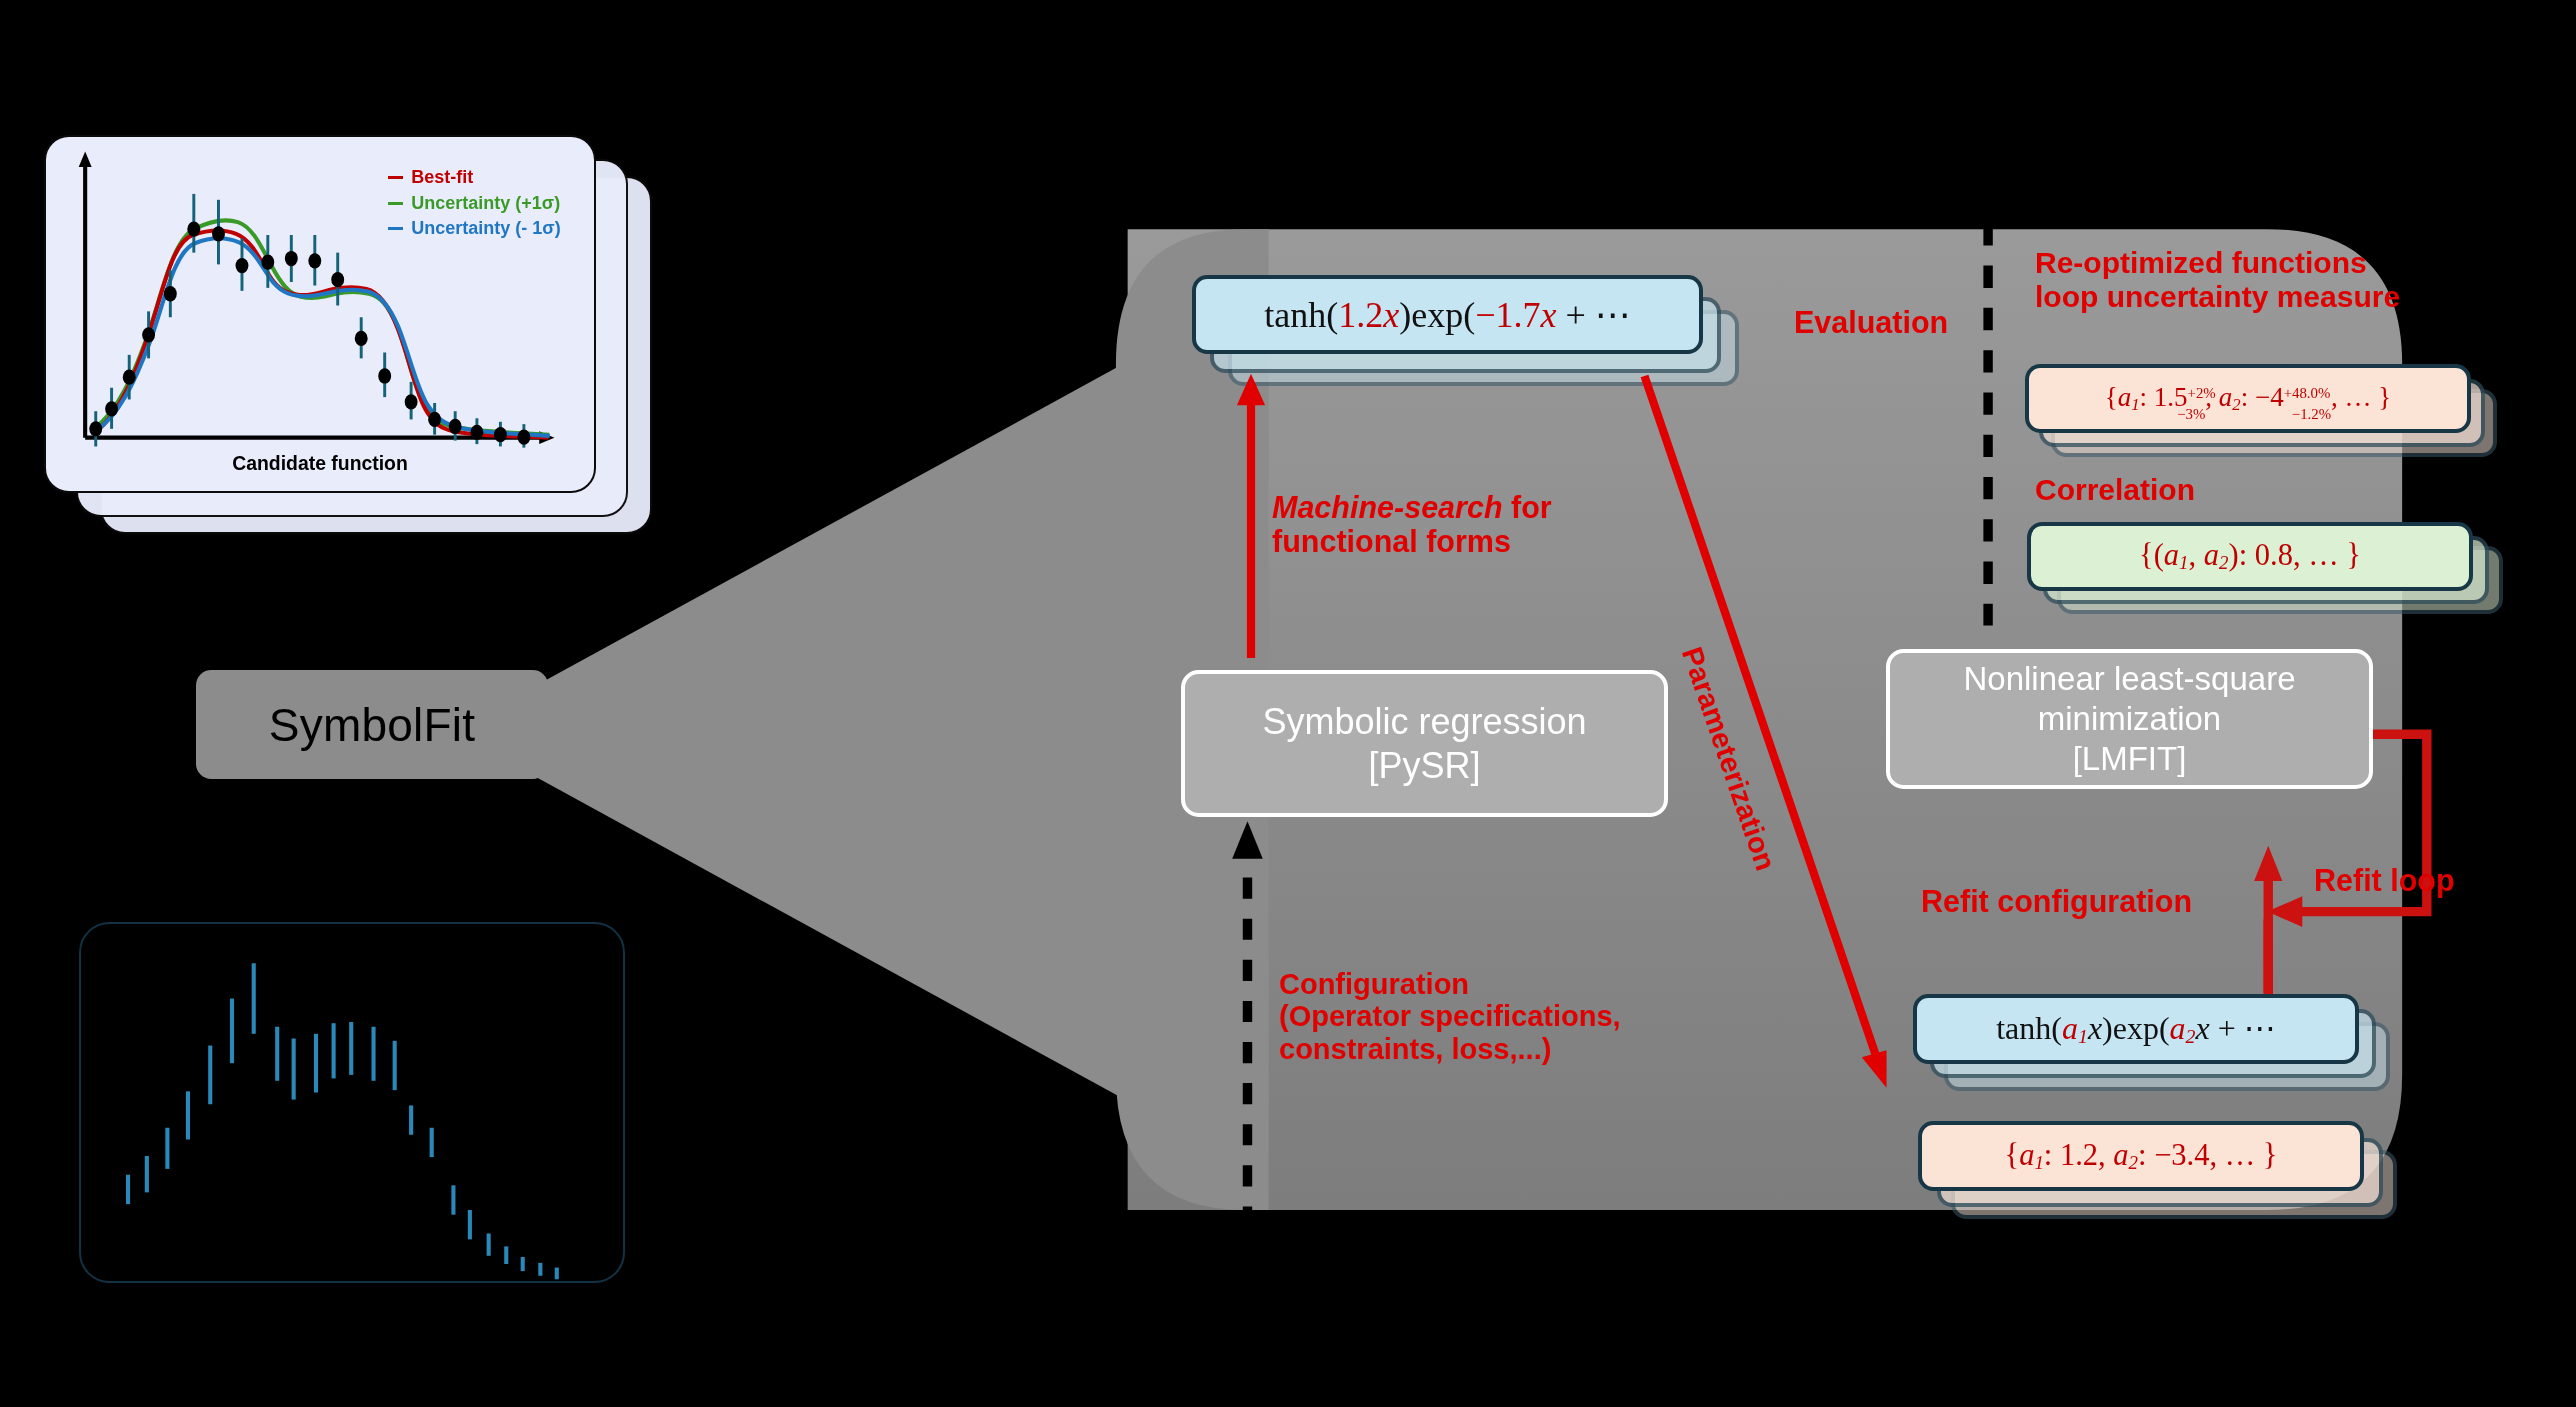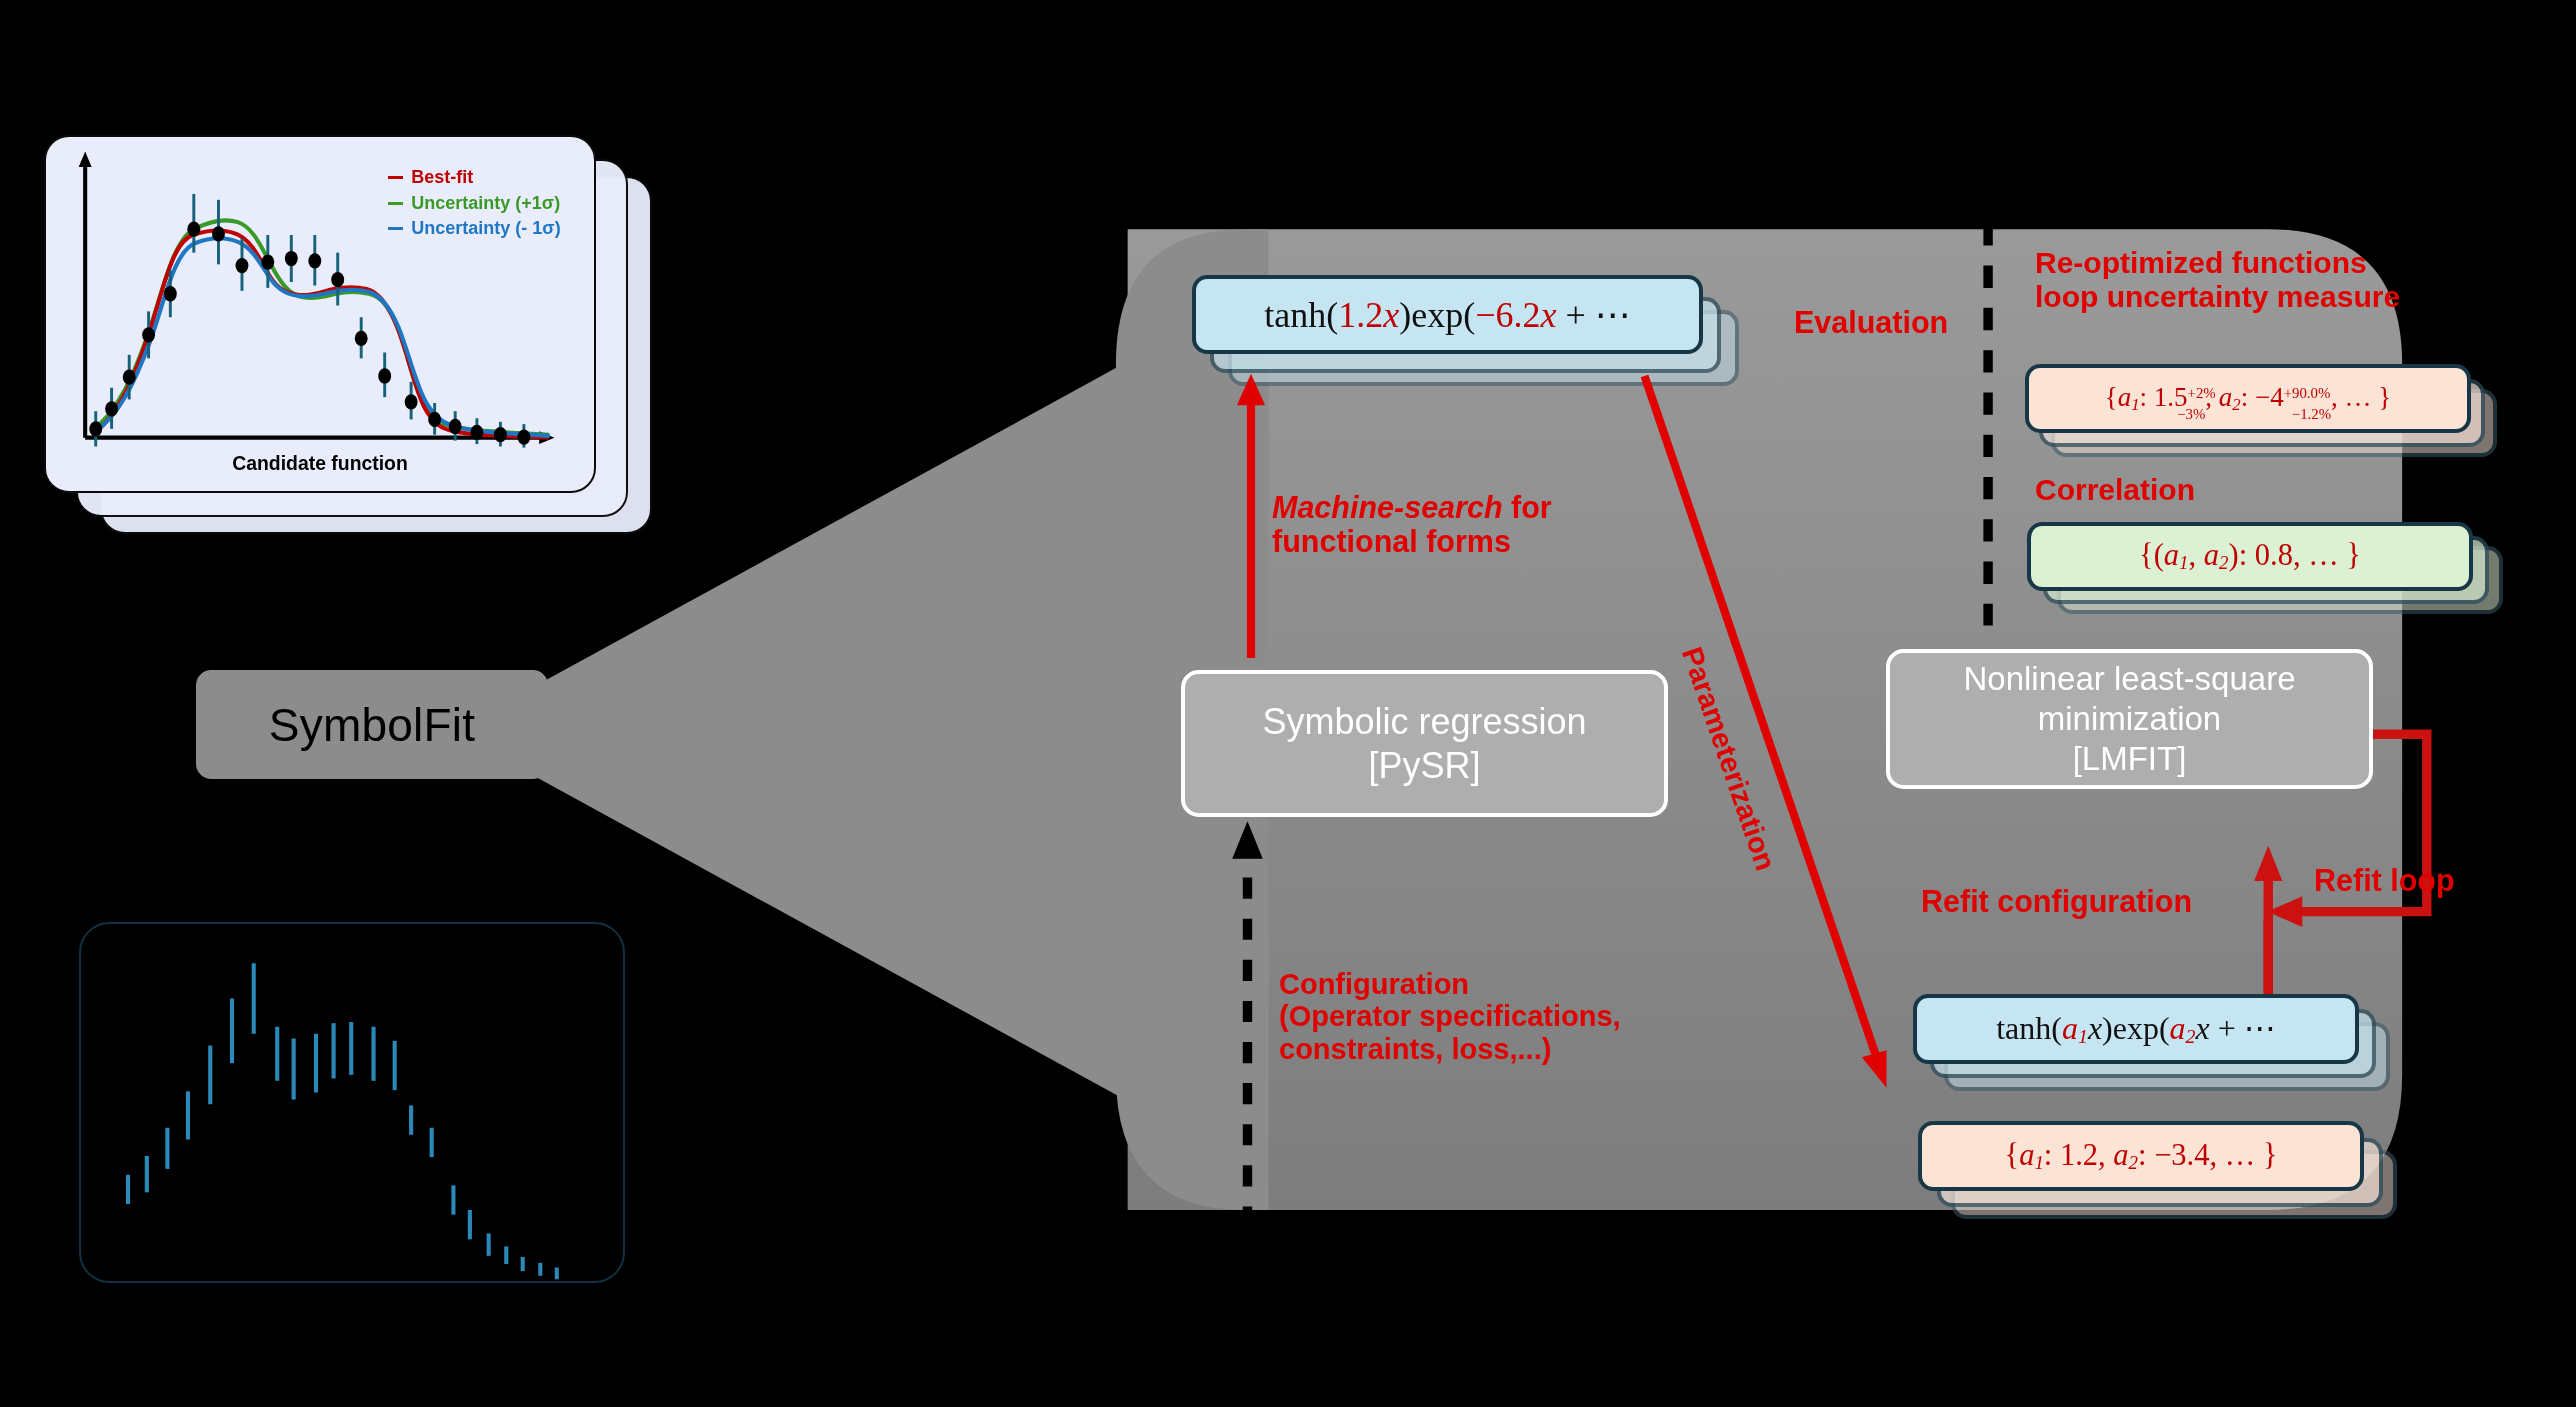--- a/index.html
+++ b/index.html
@@ -186,21 +186,21 @@
       <line x1="862" y1="2122" x2="862" y2="2152"></line>
       <line x1="890" y1="2140" x2="890" y2="2164"></line>
       <line x1="920" y1="2150" x2="920" y2="2172"></line>
       <line x1="948" y1="2158" x2="948" y2="2178"></line>
     </g>
   </svg>
 
   <div class="card ghost2" style="left:1228px;top:310px;width:511px;height:76px;background:#bfd9e3;"></div>
   <div class="card ghost" style="left:1210px;top:297px;width:511px;height:76px;background:#c5e0ea;"></div>
   <div class="card" style="left:1192px;top:275px;width:511px;height:79px;background:#c5e5f2;">
-    <span class="fml" style="font-size:36px;">tanh(<span class="rd">1.2</span><span class="rd it">x</span>)exp(<span class="rd">−6.2</span><span class="rd it">x</span> + ⋯</span>
+    <span class="fml" style="font-size:36px;">tanh(<span class="rd">1.2</span><span class="rd it">x</span>)exp(<span class="rd">−1.7</span><span class="rd it">x</span> + ⋯</span>
   </div>
 
   <svg class="layer" viewBox="0 0 4386 2397" width="2576" height="1408">
 
     <line x1="2130" y1="1120" x2="2130" y2="680" stroke="#e00000" stroke-width="14"></line>
     <polygon points="2130,636 2106,690 2154,690" fill="#e00000"></polygon>
 
     <line x1="2800" y1="640" x2="3195" y2="1800" stroke="#e00000" stroke-width="14"></line>
     <polygon points="3212,1852 3170,1800 3212,1788" fill="#e00000"></polygon>
 
@@ -227,21 +227,21 @@
   <div class="abs redtxt" style="left:1794px;top:305px;font-size:30.5px;white-space:nowrap;">Evaluation</div>
 
   <div class="abs redtxt" style="left:2035px;top:246px;font-size:30px;width:423px;">
     <span>Re-optimized functions</span><br>
     <span>loop uncertainty measure</span>
   </div>
 
   <div class="card ghost2" style="left:2051px;top:389px;width:446px;height:68px;background:#e6d6cd;"></div>
   <div class="card ghost" style="left:2039px;top:379px;width:446px;height:68px;background:#f0ded3;"></div>
   <div class="card" style="left:2025px;top:364px;width:446px;height:69px;background:#fbe3d6;">
-    <span class="fml" style="font-size:27px;color:#c00000;">{<span class="it">a<sub>1</sub></span>: 1.5<sup class="sp">+2%</sup><sub class="sp">−3%</sub>, <span class="it">a<sub>2</sub></span>: −4<sup class="sp">+90.0%</sup><sub class="sp">−1.2%</sub>, … }</span>
+    <span class="fml" style="font-size:27px;color:#c00000;">{<span class="it">a<sub>1</sub></span>: 1.5<sup class="sp">+2%</sup><sub class="sp">−3%</sub>, <span class="it">a<sub>2</sub></span>: −4<sup class="sp">+48.0%</sup><sub class="sp">−1.2%</sub>, … }</span>
   </div>
 
   <div class="abs redtxt" style="left:2035px;top:473px;font-size:30px;white-space:nowrap;">Correlation</div>
 
   <div class="card ghost2" style="left:2057px;top:546px;width:446px;height:68px;background:#cfe0c8;"></div>
   <div class="card ghost" style="left:2043px;top:536px;width:446px;height:68px;background:#d6e8cf;"></div>
   <div class="card" style="left:2027px;top:522px;width:446px;height:69px;background:#dcf0d4;">
     <span class="fml" style="font-size:30.5px;color:#c00000;">{(<span class="it">a<sub>1</sub></span>, <span class="it">a<sub>2</sub></span>): 0.8, … }</span>
   </div>
 

